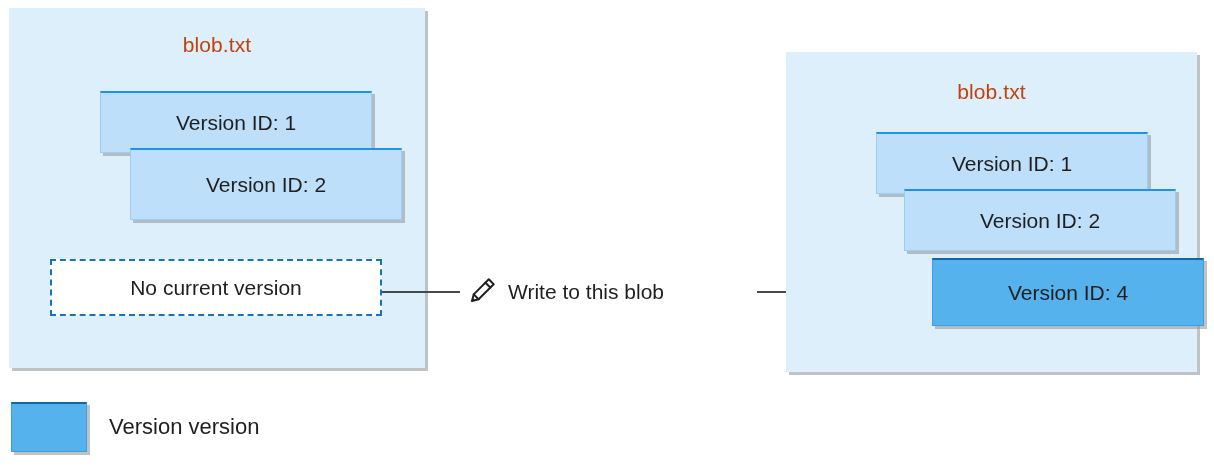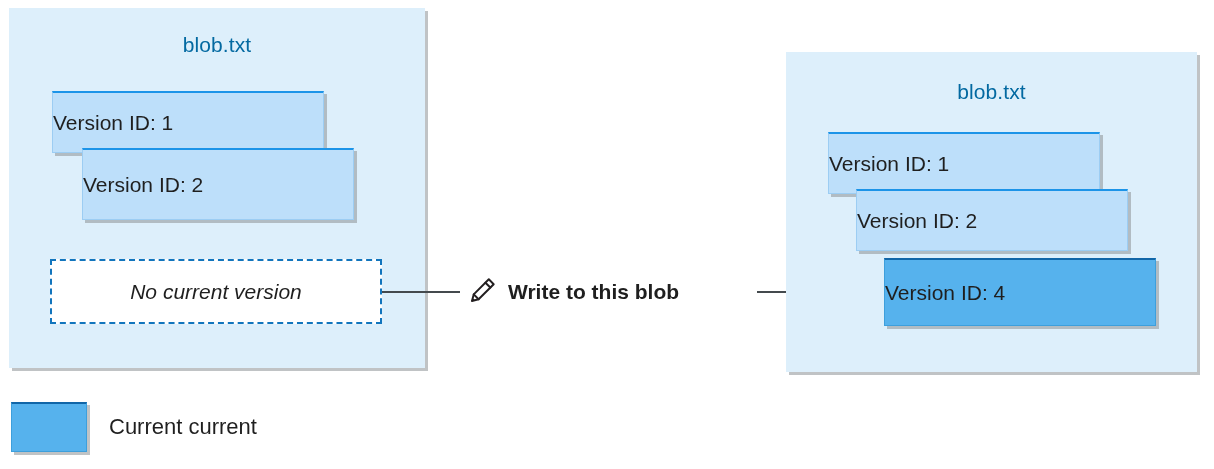--- a/index.html
+++ b/index.html
@@ -28,37 +28,39 @@
   }
   #panel-left  { left: 9px;   top: 8px;  width: 416px; height: 360px; }
   #panel-right { left: 786px; top: 52px; width: 411px; height: 320px; }
 
   .panel-title {
     position: absolute;
     left: 0;
     width: 100%;
     text-align: center;
     font-size: 21px;
-    color: #0369a1;
+    color: #c2410c;
     letter-spacing: .1px;
     white-space: nowrap;
   }
   #panel-left .panel-title  { top: 25px; }
   #panel-right .panel-title { top: 28px; }
 
   
   .vbox {
     position: absolute;
     box-sizing: border-box;
     display: flex;
     align-items: center;
+    justify-content: center;
     font-size: 21px;
     color: #1f1f1f;
     white-space: nowrap;
     box-shadow: 3px 3px 0 0 rgba(140,146,150,0.55);
+    margin-left: 48px;
   }
   .vbox.previous {
     background: #bddffa;
     border: 1px solid #9ccdf3;
     border-top: 2px solid #1c94e8;
   }
   .vbox.current {
     background: #56b2ed;
     border: 1px solid #3d9fdc;
     border-top: 2px solid #1166a8;
@@ -72,29 +74,28 @@
   #r-v1 { left: 828px; top: 132px; width: 272px; height: 62px; }
   #r-v2 { left: 856px; top: 189px; width: 272px; height: 62px; }
   #r-v3 { left: 884px; top: 258px; width: 272px; height: 68px; }
 
   
   #no-current {
     position: absolute;
     left: 50px;
     top: 259px;
     width: 332px;
-    height: 65px;
+    height: 57px;
     box-sizing: border-box;
     background: #ffffff;
     border: 2px dashed #1275bd;
     display: flex;
     align-items: center;
     justify-content: center;
     font-size: 21px;
-    font-style: italic;
     color: #1f1f1f;
     white-space: nowrap;
   }
 
   
   .connector {
     position: absolute;
     background: #444a4e;
     height: 2px;
   }
@@ -117,21 +118,21 @@
     left: 468px;
     top: 272px;
     height: 40px;
     display: flex;
     align-items: center;
     gap: 10px;
   }
   #action .pencil { display: block; }
   #action-label {
     font-size: 21px;
-    font-weight: bold;
+    font-weight: normal;
     color: #1f1f1f;
     white-space: nowrap;
   }
 
   
   #legend {
     position: absolute;
     left: 11px;
     top: 402px;
     display: flex;
@@ -217,17 +218,17 @@
     <span>Version ID: 2</span>
   </div>
 
   <div class="vbox current" id="r-v3">
     <span>Version ID: 4</span>
   </div>
 
   <div id="legend">
     <div class="legend-item">
       <div class="swatch current"></div>
-      <div class="legend-label">Current current</div>
+      <div class="legend-label">Version version</div>
     </div>
   </div>
 
 </div>
 
 </body></html>

